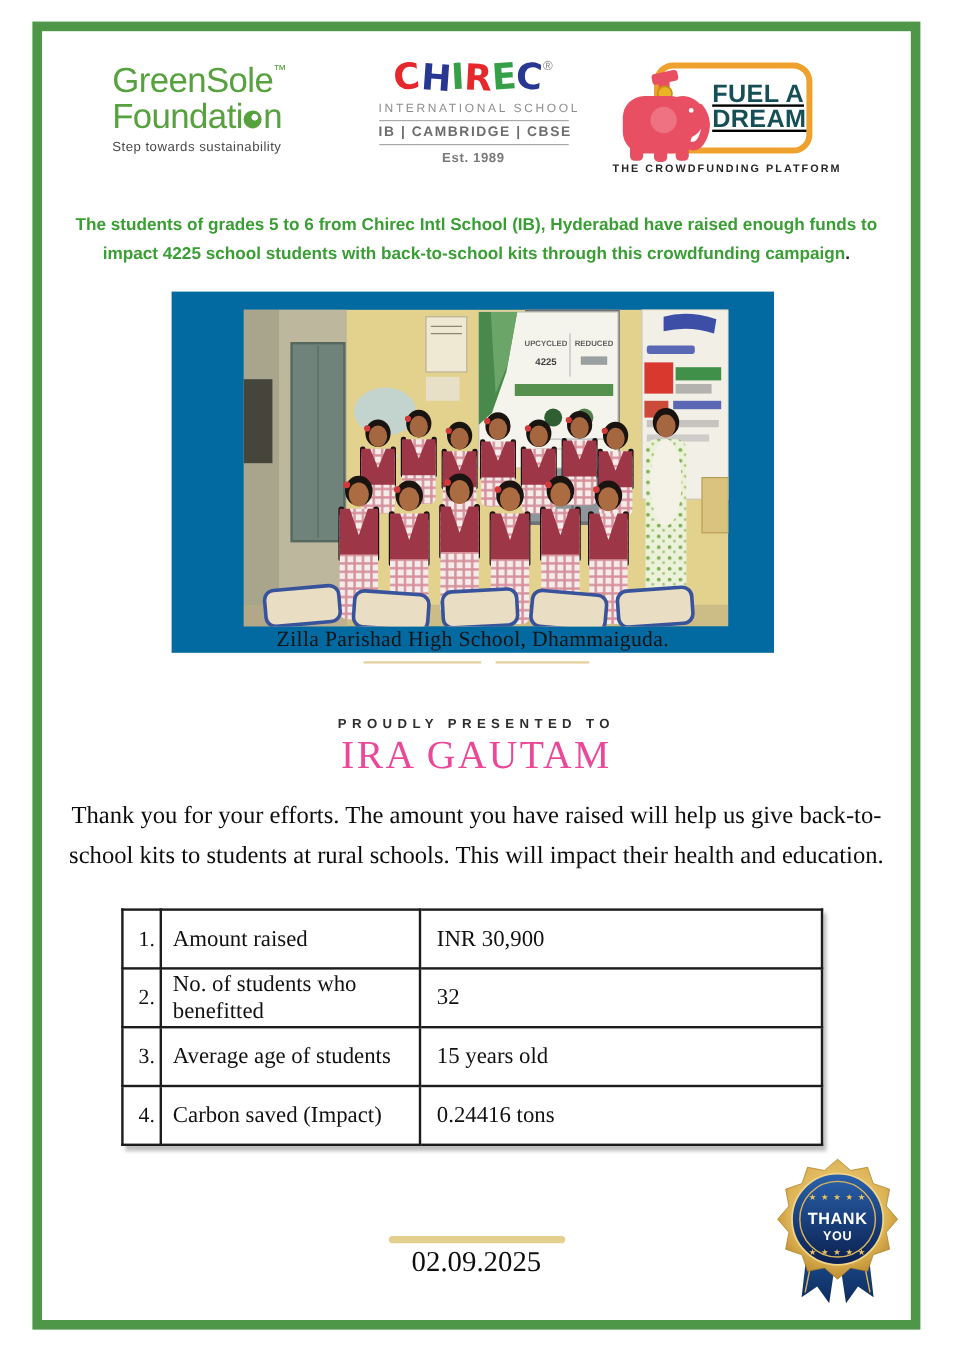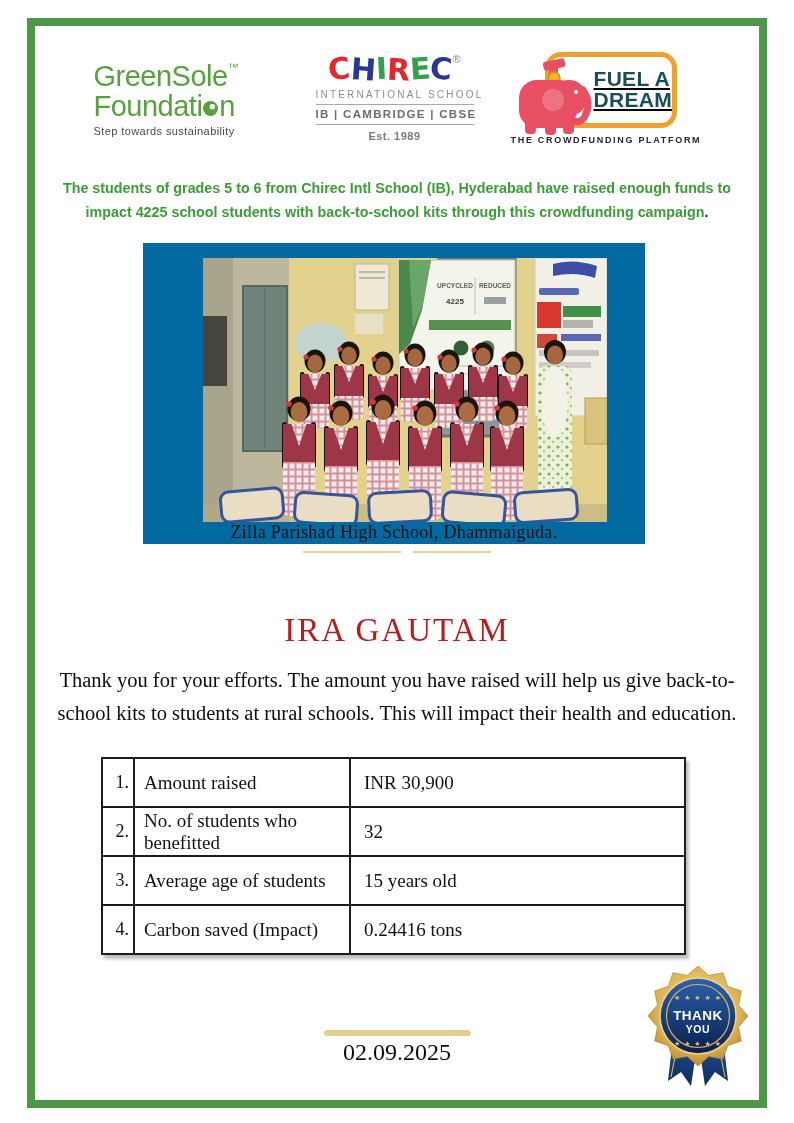--- a/index.html
+++ b/index.html
@@ -1,21 +1,21 @@
 <!DOCTYPE html>
 <html><head>
 <meta charset="utf-8">
 <style>
   * { margin:0; padding:0; box-sizing:border-box; }
   body { background:#ffffff; font-family:"Liberation Serif", serif; }
   .page { position:relative; width:794px; height:1123px; margin:0 auto; background:#fff; overflow:hidden; }
   .frame { position:absolute; left:27px; top:18px; right:27px; bottom:15px; border:8px solid #4e9748; }
 
   
-  .logos { position:absolute; top:48px; left:0; width:100%; display:flex; justify-content:center; align-items:center; gap:30px; }
+  .logos { position:absolute; top:48px; left:0; width:100%; display:flex; justify-content:center; align-items:flex-start; gap:30px; }
 
   .logo-greensole { width:185px; padding-top:6px; font-family:"Liberation Sans", sans-serif; }
   .gs-line1, .gs-line2 { color:#57a13e; font-size:29px; line-height:1.02; letter-spacing:-0.5px; }
   .gs-tm { font-size:11px; vertical-align:top; letter-spacing:0; }
   .o-swirl { display:inline-block; width:15px; height:15px; border-radius:50%;
              background:radial-gradient(circle at 62% 38%, #ffffff 0 2.5px, #57a13e 3px);
              margin:0 1px 0 1px; }
   .gs-tag { margin-top:4px; font-size:11px; color:#4a4a4a; letter-spacing:0.4px; }
 
   .logo-chirec { width:172px; background:#fff; text-align:center; padding-top:2px; font-family:"Liberation Sans", sans-serif; }
@@ -54,21 +54,21 @@
   
   .title-row { position:absolute; top:551px; left:35px; right:35px; display:flex; align-items:center; justify-content:center; gap:12px; }
   .rule { height:2px; background:#e5d3a0; }
   .rule-left { width:98px; } .rule-right { width:78px; }
   .cert-title { font-size:23px; letter-spacing:3px; color:#3b3b3b; white-space:nowrap; }
 
   .presented { position:absolute; top:598px; left:0; width:100%; text-align:center;
                font-family:"Liberation Sans", sans-serif; font-size:11px; font-weight:bold;
                letter-spacing:4.5px; color:#2e2e2e; }
   .recipient { position:absolute; top:612px; left:0; width:100%; text-align:center;
-               font-size:33px; letter-spacing:2px; color:#b91c1c; }
+               font-size:33px; letter-spacing:2px; color:#ec4899; }
 
   .message { position:absolute; top:664px; left:36px; width:722px; text-align:center;
              font-size:20.5px; line-height:1.6; color:#0d0d0d; }
 
   
   .impact-table { position:absolute; top:757px; left:101px; width:585px; height:198px;
                   border-collapse:collapse; font-size:19px; color:#111; background:#fff;
                   box-shadow:3px 4px 3px rgba(110,110,110,0.45); table-layout:fixed; }
   .impact-table td { border:2px solid #1c1c1c; height:49px; }
   .t-num   { width:32px;  text-align:right; padding-right:4px; font-size:18px; }
@@ -248,20 +248,21 @@
         <rect x="312" y="233" width="62" height="30" rx="8" transform="rotate(-4 343 248)"></rect>
       </g>
     </svg>
     <div class="photo-caption">Zilla Parishad High School, Dhammaiguda.</div>
   </div>
 
   <div class="title-row">
     <div class="rule rule-left"></div>
     <div class="rule rule-right"></div>
   </div>
+  <div class="presented">PROUDLY PRESENTED TO</div>
   <div class="recipient">IRA GAUTAM</div>
   <div class="message">Thank you for your efforts. The amount you have raised will help us give back-to-school kits to students at rural schools. This will impact their health and education.</div>
 
   <table class="impact-table">
     <tbody>
       <tr>
         <td class="t-num">1.</td>
         <td class="t-label">Amount raised</td>
         <td class="t-value">INR 30,900</td>
       </tr>

